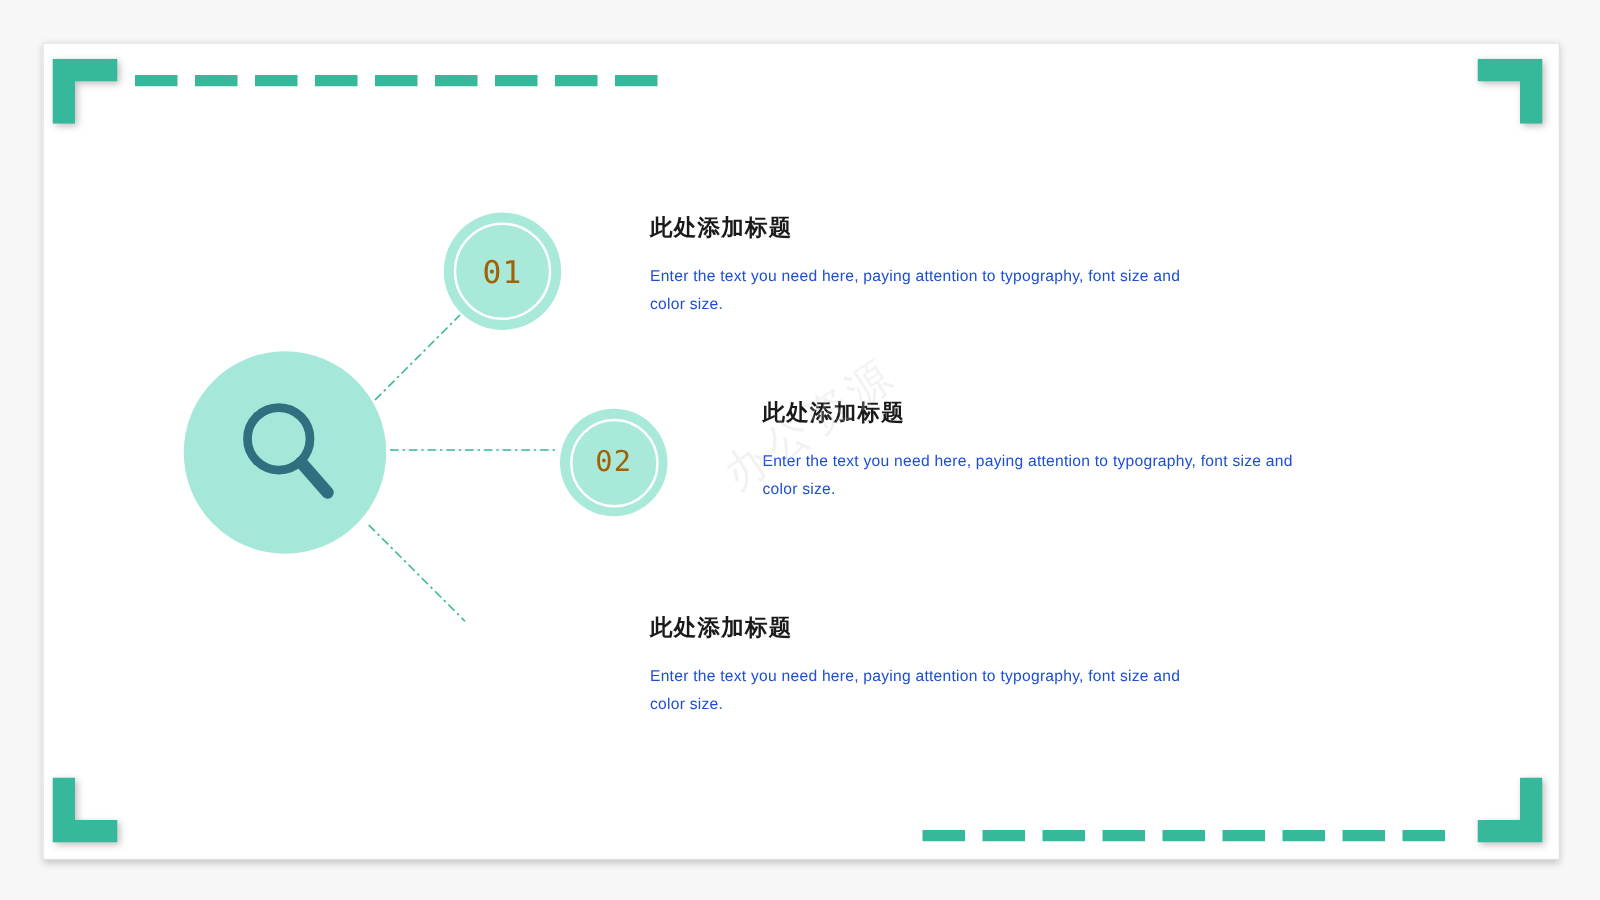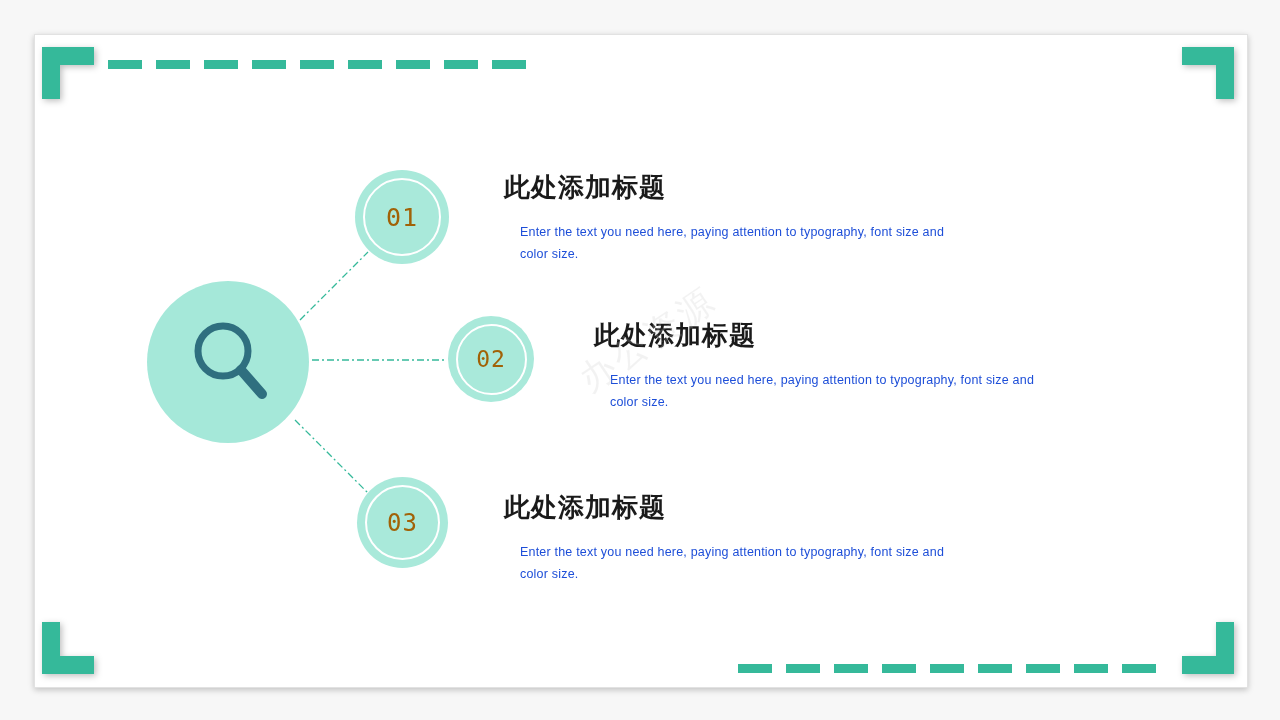--- a/index.html
+++ b/index.html
@@ -95,43 +95,43 @@
   .num-text {
     font-family: "DejaVu Sans Mono", monospace;
     letter-spacing: 1px;
     color: #a16207;
   }
 
   #circle1 { left: 355px; top: 170px;  width: 94px;  height: 94px; }
   #circle1 .inner-ring { width: 74px;  height: 74px; }
   #circle1 .num-text { font-size: 25px; }
 
-  #circle2 { left: 448px; top: 316px;  width: 86px;  height: 86px; }
+  #circle2 { left: 448px; top: 327px;  width: 86px;  height: 86px; }
   #circle2 .inner-ring { width: 67px;  height: 67px; }
   #circle2 .num-text { font-size: 23px; }
 
   #circle3 { left: 357px; top: 477px;  width: 91px;  height: 91px; }
   #circle3 .inner-ring { width: 71px;  height: 71px; }
   #circle3 .num-text { font-size: 24px; }
 
   
   .connectors {
     position: absolute;
     left: 0; top: 0;
     width: 1280px; height: 720px;
     pointer-events: none;
   }
 
   
   .item-text { position: absolute; }
   .item-title {
     font-family: "Liberation Serif", serif;
-    font-size: 26px;
+    font-size: 18px;
     color: #1a1a1a;
-    margin: 0 0 14px 0;
+    margin: 0 0 14px 16px;
     letter-spacing: 1px;
   }
   .item-body {
     font-family: Liberation Sans, sans-serif;
     font-size: 12.5px;
     line-height: 22px;
     color: #1d4ed8;
     margin: 16px;
     letter-spacing: 0.2px;
   }
@@ -225,24 +225,19 @@
   <div class="num-circle" id="circle2">
     <div class="inner-ring">
       <span class="num-text">02</span>
     </div>
   </div>
   <div class="item-text" id="text2">
     <h2 class="item-title">此处添加标题</h2>
     <p class="item-body">Enter the text you need here, paying attention to typography, font size and color size.</p>
   </div>
 
-  <div class="num-circle" id="circle3">
-    <div class="inner-ring">
-      <span class="num-text">03</span>
-    </div>
-  </div>
   <div class="item-text" id="text3">
     <h2 class="item-title">此处添加标题</h2>
     <p class="item-body">Enter the text you need here, paying attention to typography, font size and color size.</p>
   </div>
 
   <div class="watermark">办公资源</div>
 </div>
 
 </body></html>

